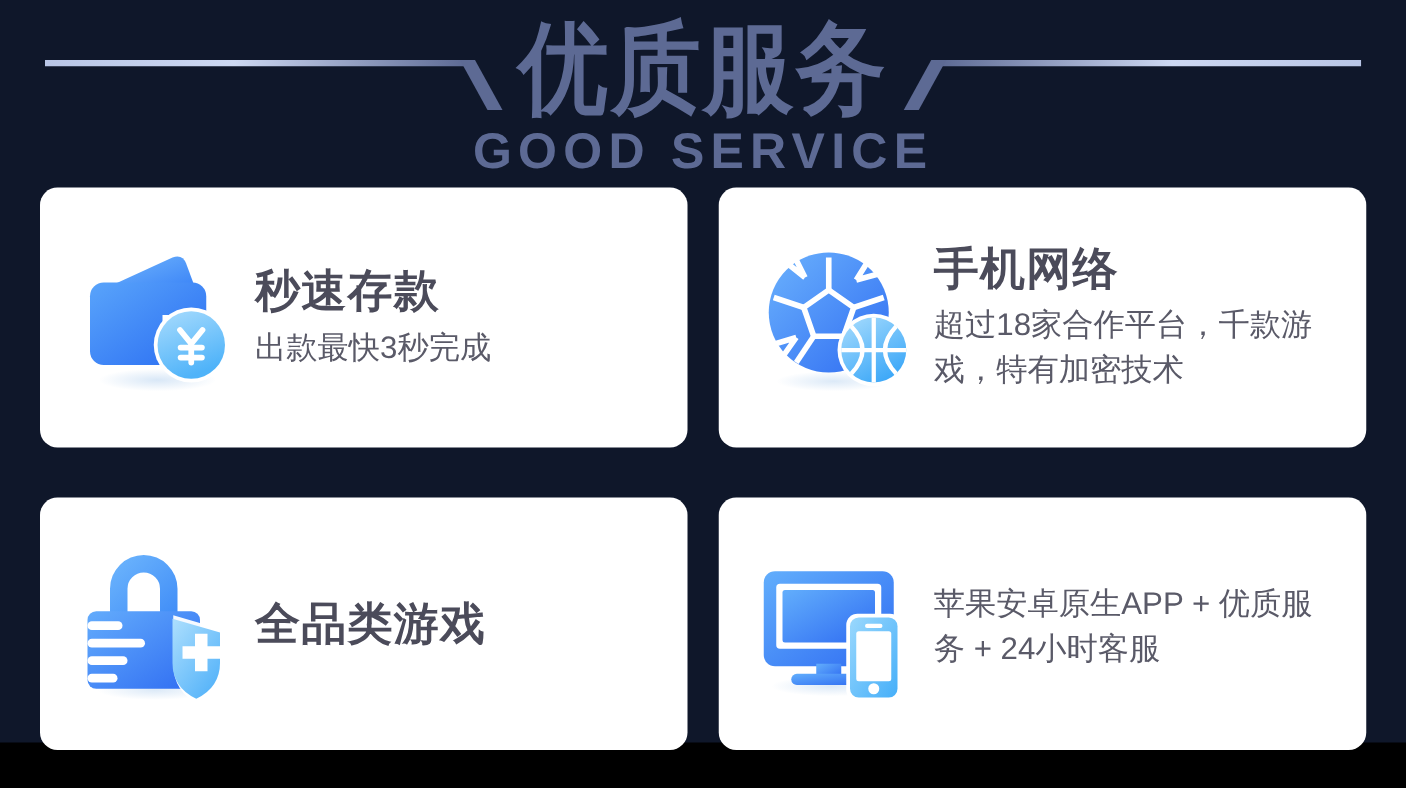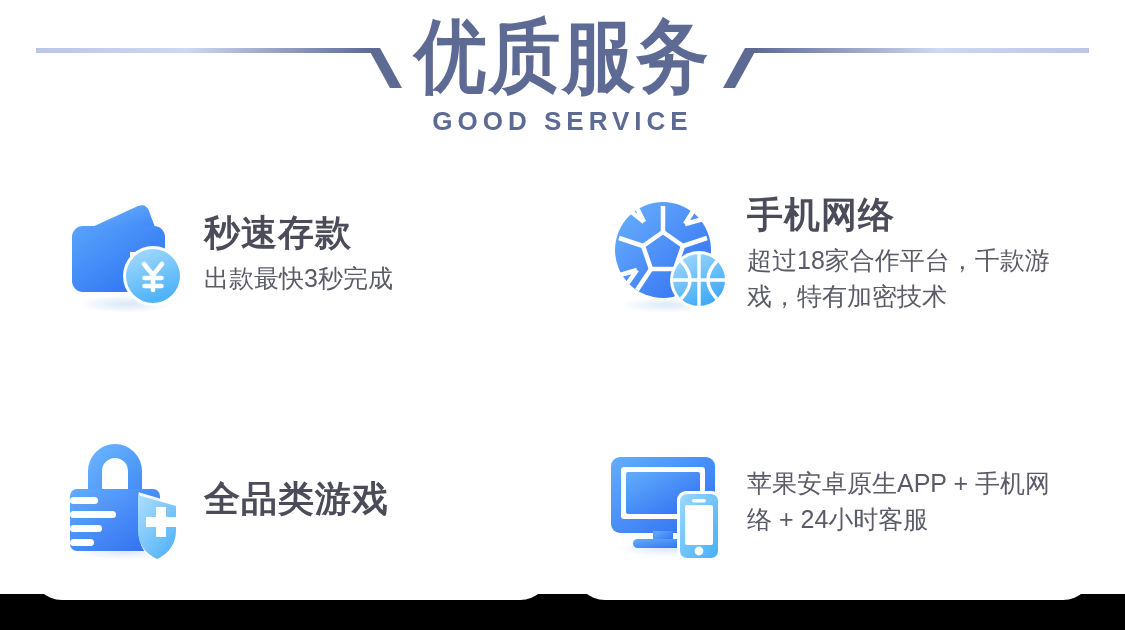--- a/index.html
+++ b/index.html
@@ -2,21 +2,21 @@
 <html><head>
 <meta charset="utf-8">
 <style>
   * { margin:0; padding:0; box-sizing:border-box; }
   html,body {
     width:1125px; height:630px;
     background:#000000;
     font-family:"Liberation Sans","DejaVu Sans",sans-serif;
     overflow:hidden;
   }
-  .page { position:relative; width:1125px; height:594px; background:#ffffff; }
+  .page { position:relative; width:1125px; height:594px; background:#0f172a; }
 
   
   .header { position:relative; width:1125px; height:150px; }
 
   .rule { position:absolute; top:48px; height:5px; }
   .rule svg { display:block; }
   .rule-left  { left:36px; }
   .rule-right { right:36px; }
 
   .title-block {
@@ -24,36 +24,36 @@
     display:flex; flex-direction:column; align-items:center;
   }
   .main-title {
     font-size:72px; line-height:78px; font-weight:bold;
     color:#5d6a94; letter-spacing:2px;
     margin-top:12px;
     font-family:"Liberation Sans","DejaVu Sans",sans-serif;
     transform:scaleY(1.12); transform-origin:top center;
   }
   .sub-title {
-    font-size:26px; line-height:34px; font-weight:bold;
+    font-size:40px; line-height:34px; font-weight:bold;
     color:#5d6a94; letter-spacing:5px; margin-top:14px;
   }
 
   
   .grid {
     position:absolute; left:32px; top:150px;
     width:1061px; height:450px;
     display:grid;
     grid-template-columns:518px 518px;
     grid-template-rows:208px 202px;
     column-gap:25px; row-gap:40px;
   }
   .card {
     background:#ffffff;
-    border-radius:30px;
+    border-radius:14px;
     display:flex; align-items:center;
     padding:0 26px 0 28px;
     overflow:hidden;
   }
   .card-icon {
     flex:0 0 auto;
     width:132px; height:132px;
     position:relative;
     margin-right:12px;
   }
@@ -270,18 +270,18 @@
           <rect x="50" y="98" width="20" height="12" fill="url(#m1)"></rect>
           <rect x="30" y="106" width="60" height="9" rx="4.5" fill="url(#m1)"></rect>
           <rect x="74" y="58" width="44" height="70" rx="9" fill="#ffffff"></rect>
           <rect x="77" y="61" width="38" height="64" rx="7" fill="url(#m2)"></rect>
           <rect x="82" y="72" width="28" height="40" rx="2" fill="#ffffff"></rect>
           <rect x="89" y="66" width="14" height="3.4" rx="1.7" fill="#ffffff"></rect>
           <circle cx="96" cy="118" r="4.4" fill="#ffffff"></circle>
         </svg>
       </div>
       <div class="card-text">
-        <div class="card-desc">苹果安卓原生APP + 手机网络 + 24小时客服</div>
+        <div class="card-desc">苹果安卓原生APP + 优质服务 + 24小时客服</div>
       </div>
     </div>
 
   </div>
 </div>
 
 </body></html>

